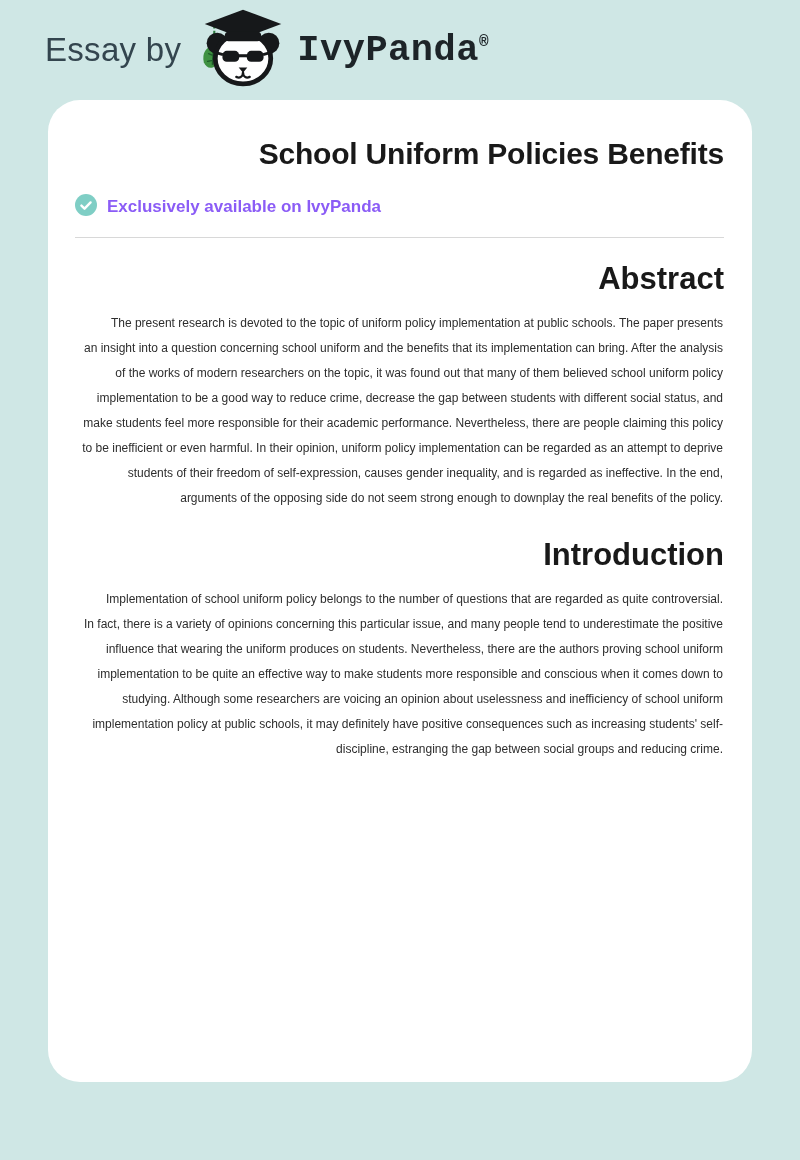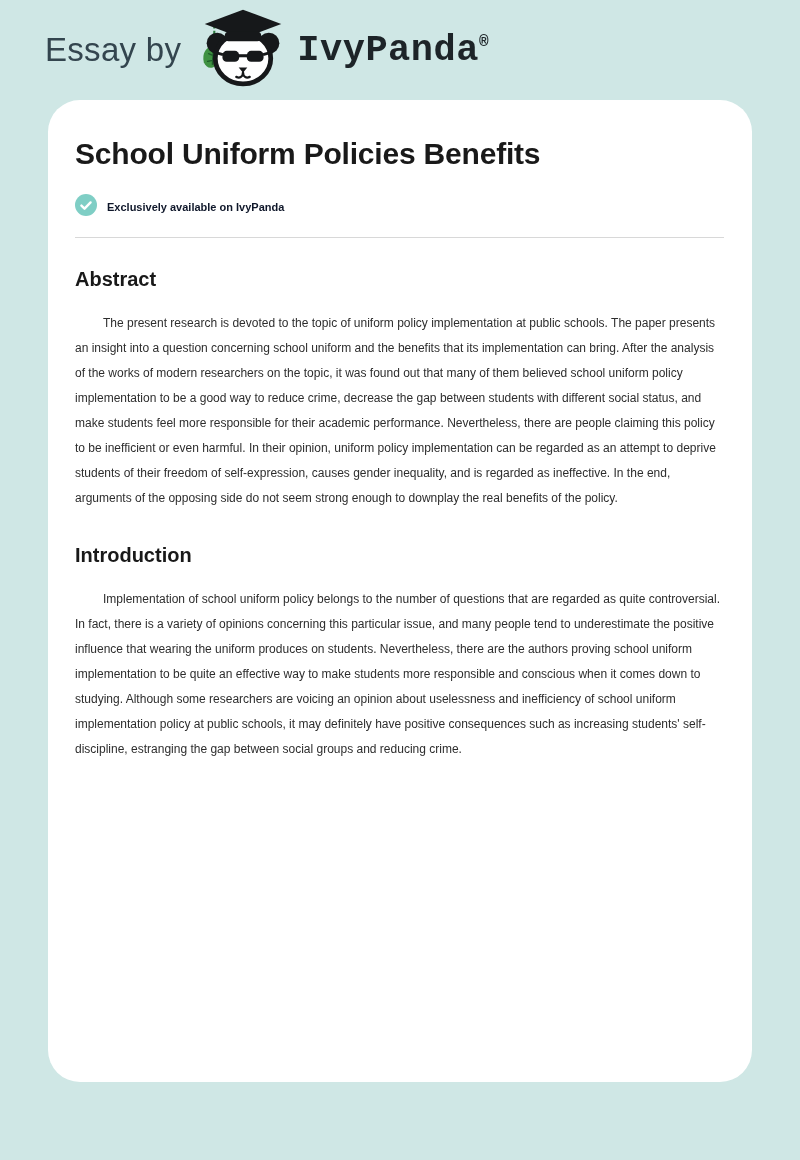--- a/index.html
+++ b/index.html
@@ -41,49 +41,50 @@
     font-size: 16px;
     vertical-align: 14px;
   }
   .card {
     width: 704px;
     height: 982px;
     margin: 0 48px;
     background: #ffffff;
     border-radius: 32px;
     padding: 36px 28px 0 27px;
+    text-align: right;
   }
   .article-title {
     margin: 0;
     font-size: 30px;
     line-height: 36px;
     font-weight: 700;
     color: #191919;
     letter-spacing: -0.2px;
   }
   .availability {
     margin-top: 22px;
     display: flex;
     align-items: center;
     gap: 10px;
   }
   .check-badge { width: 22px; height: 22px; flex: 0 0 auto; }
   .availability-text {
-    font-size: 11px;
+    font-size: 17px;
     font-weight: 700;
-    color: #0f172a;
+    color: #8b5cf6;
   }
   .divider {
     border: none;
     border-top: 1px solid #d8d8d8;
     margin: 17px 0 0 0;
   }
   .section-heading {
     margin: 25px 0 0 0;
-    font-size: 20px;
+    font-size: 31px;
     line-height: 32px;
     font-weight: 700;
     color: #191919;
   }
   .body-paragraph {
     margin: 16px 0 0 0;
     font-size: 12px;
     line-height: 25px;
     color: #2d2d2d;
     text-indent: 28px;

